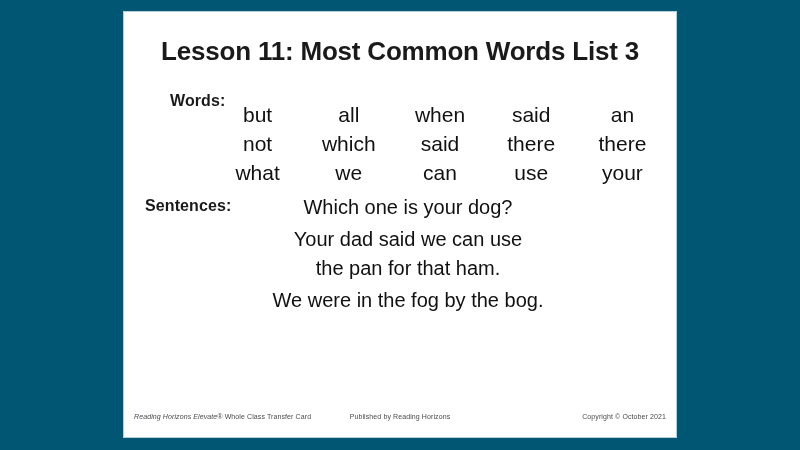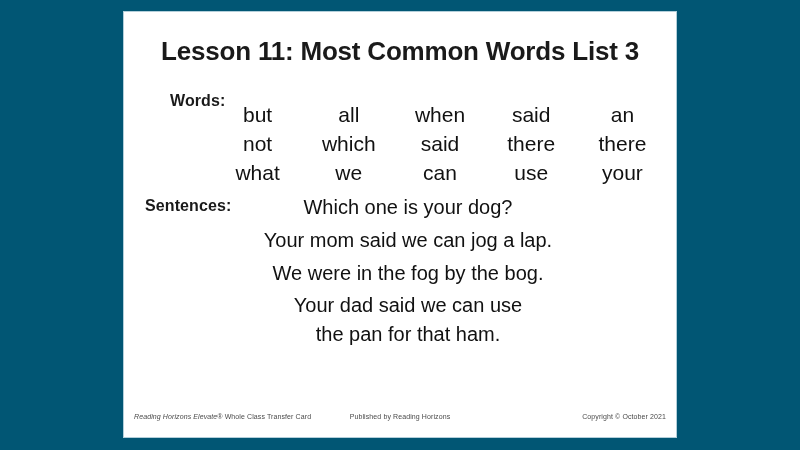--- a/index.html
+++ b/index.html
@@ -152,28 +152,25 @@
         <div class="word-cell">your</div>
       </div>
 
     <div class="section-label" id="sentences-label">Sentences:</div>
 
     <div id="sentences-block">
         <div class="sentence-group">
           <div class="sentence-line">Which one is your dog?</div>
         </div>
         <div class="sentence-group">
-          <div class="sentence-line">Your mom said we can jog a lap.</div>
+          <div class="sentence-line wrapped">Your dad said we can use</div>
+          <div class="sentence-line wrapped">the pan for that ham.</div>
         </div>
         <div class="sentence-group">
           <div class="sentence-line">We were in the fog by the bog.</div>
-        </div>
-        <div class="sentence-group">
-          <div class="sentence-line wrapped">Your dad said we can use</div>
-          <div class="sentence-line wrapped">the pan for that ham.</div>
         </div>
       </div>
 
     <div id="card-footer">
       <div class="footer-text" id="footer-left">
         <span class="brand-italic">Reading Horizons Elevate®</span><span> Whole Class Transfer Card</span>
       </div>
       <div class="footer-text" id="footer-center">Published by Reading Horizons</div>
       <div class="footer-text" id="footer-right">Copyright © October 2021</div>
     </div>

